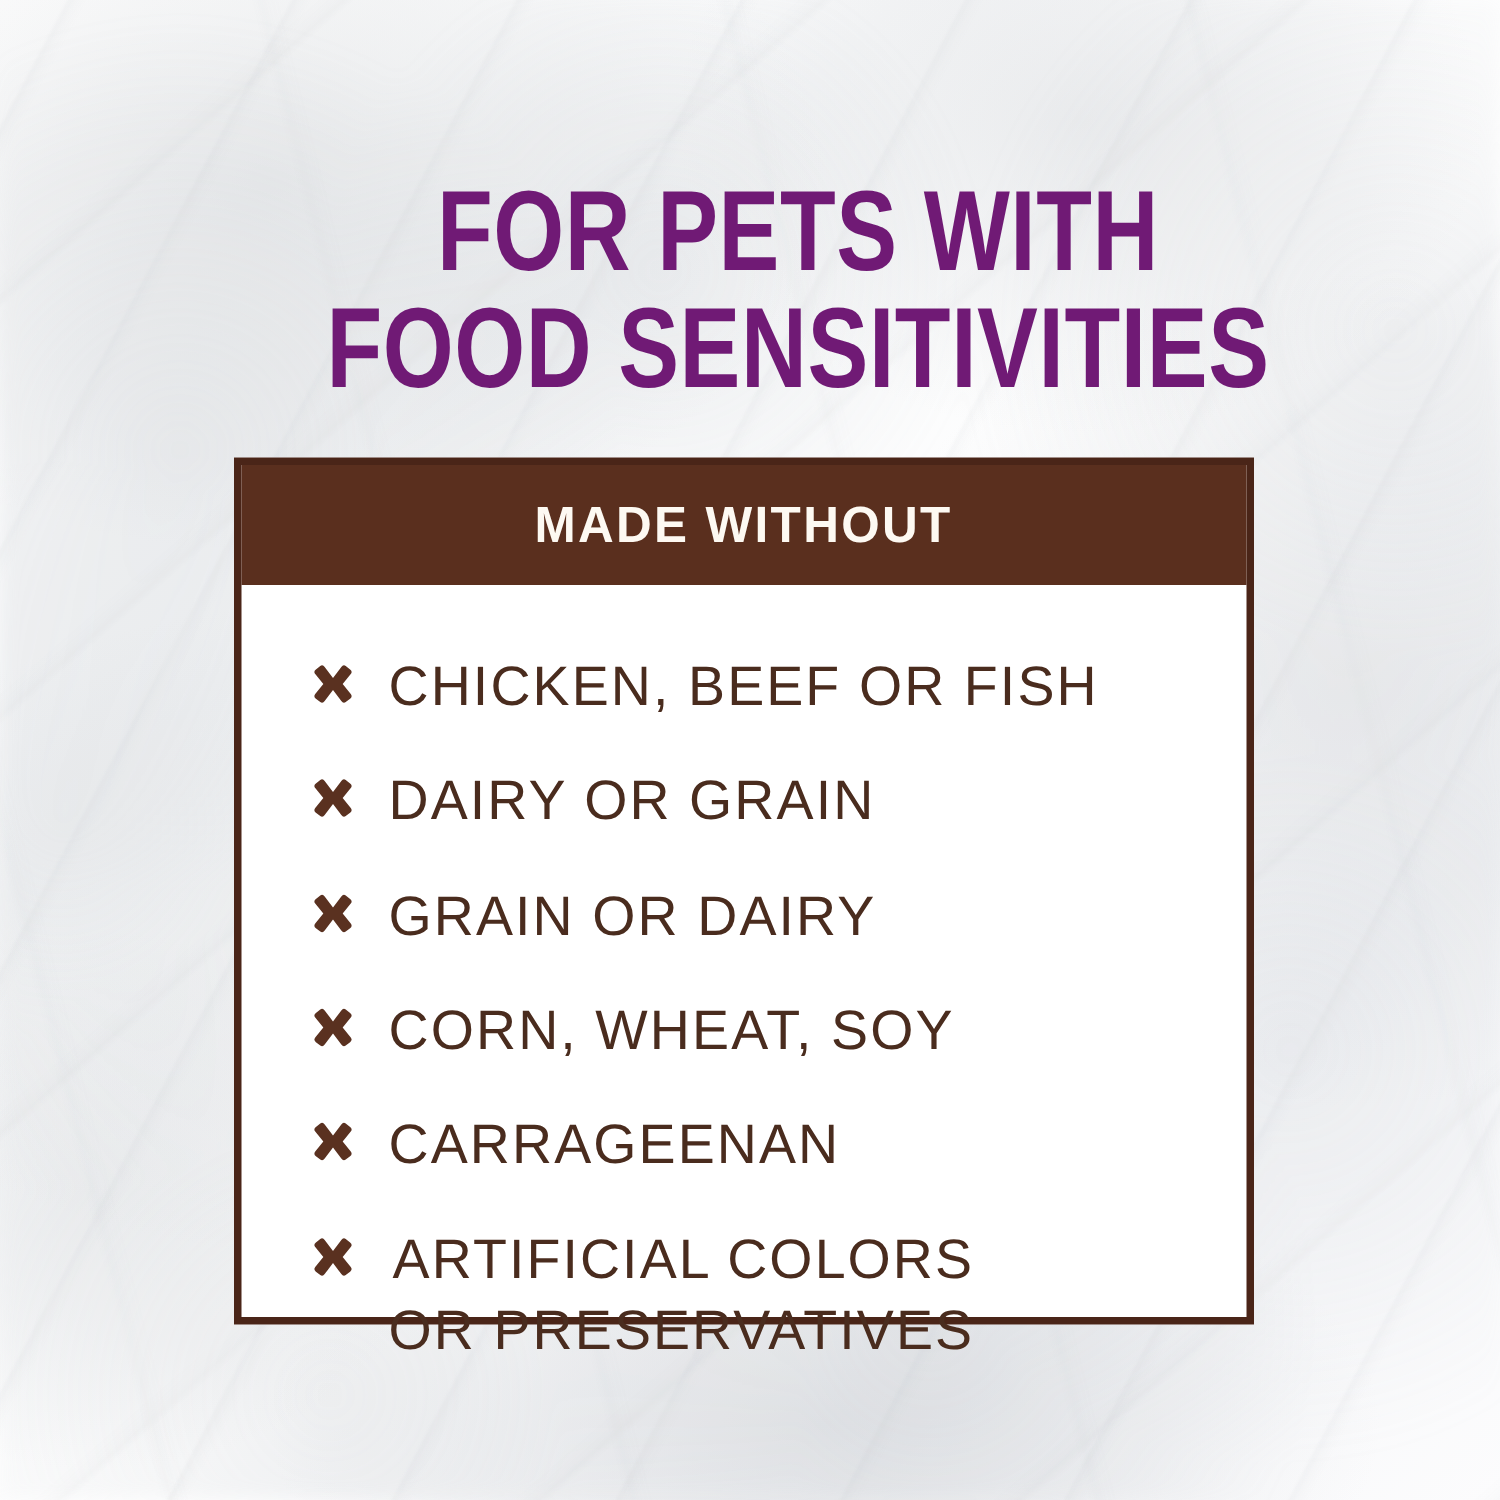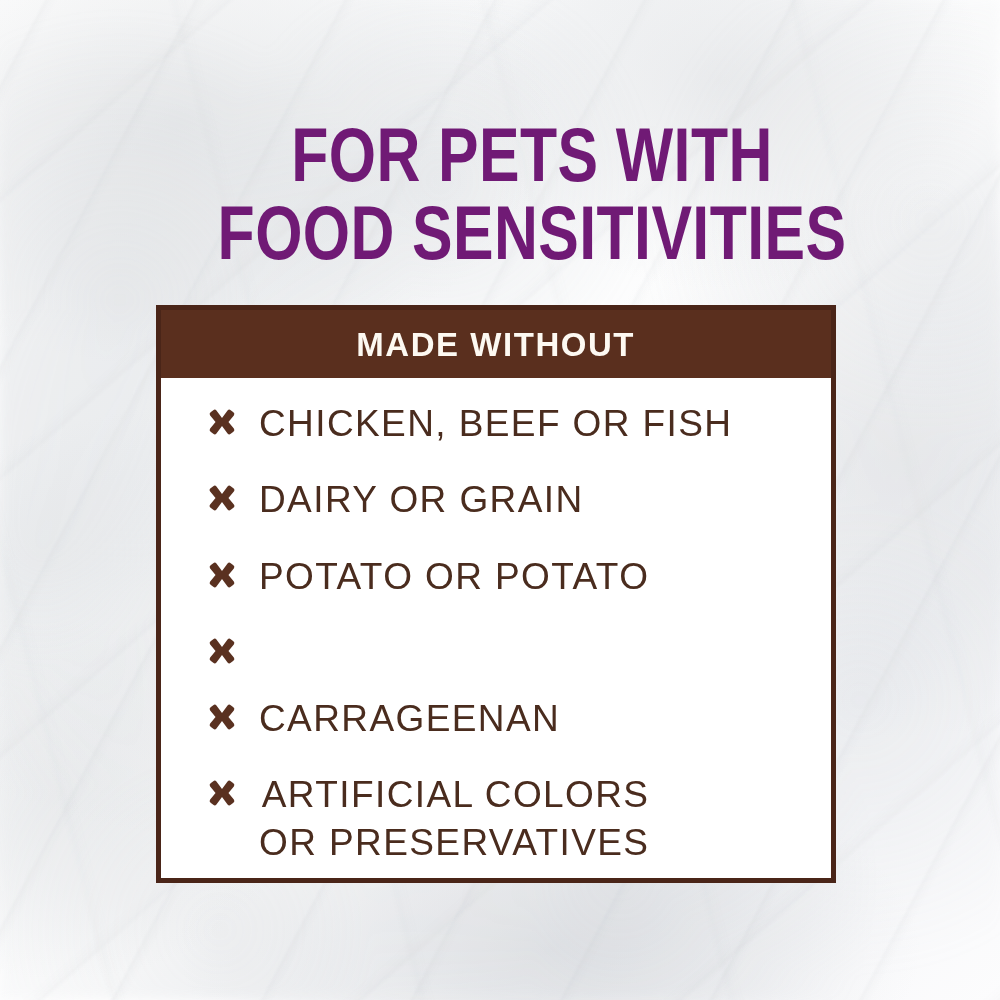--- a/index.html
+++ b/index.html
@@ -119,38 +119,38 @@
     position: absolute;
     left: 156px;
     top: 305px;
     width: 680px;
     height: 578px;
     box-sizing: border-box;
     border: 5px solid #4a2518;
     background: #ffffff;
   }
   #card-header {
-    height: 68px;
+    height: 80px;
     background: #5a2f1e;
     display: flex;
     align-items: center;
     justify-content: center;
   }
   #card-header-title {
     color: #fdf9f2;
     font-family: "Liberation Sans", sans-serif;
     font-weight: bold;
     font-size: 34px;
     letter-spacing: 1.6px;
     transform: scaleX(0.97);
   }
 
   
   #list {
-    padding: 22px 0 0 46px;
+    padding: 44px 0 0 46px;
   }
   .item {
     display: flex;
     align-items: flex-start;
     margin-bottom: 29px;
   }
   .item:last-child { margin-bottom: 0; text-align: right; }
 
   .xmark {
     flex: 0 0 auto;
@@ -212,29 +212,30 @@
         </span>
         <span class="item-text">DAIRY OR GRAIN</span>
       </div>
 
       <div class="item">
         <span class="xmark">
           <svg viewBox="0 0 100 100" aria-hidden="true">
             <path fill="#5a3120" d="M50 36.5 L68.5 12 Q73 6 79 10.5 L88 17.5 Q94 22 89.5 28 L71.5 50 L89.5 72 Q94 78 88 82.5 L79 89.5 Q73 94 68.5 88 L50 63.5 L31.5 88 Q27 94 21 89.5 L12 82.5 Q6 78 10.5 72 L28.5 50 L10.5 28 Q6 22 12 17.5 L21 10.5 Q27 6 31.5 12 Z"></path>
           </svg>
         </span>
-        <span class="item-text">POTATO OR POTATO</span>
-      </div>
-
-      <div class="item">
-        <span class="xmark">
-          <svg viewBox="0 0 100 100" aria-hidden="true">
-            <path fill="#5a3120" d="M50 36.5 L68.5 12 Q73 6 79 10.5 L88 17.5 Q94 22 89.5 28 L71.5 50 L89.5 72 Q94 78 88 82.5 L79 89.5 Q73 94 68.5 88 L50 63.5 L31.5 88 Q27 94 21 89.5 L12 82.5 Q6 78 10.5 72 L28.5 50 L10.5 28 Q6 22 12 17.5 L21 10.5 Q27 6 31.5 12 Z"></path>
-          </svg>
-        </span>
+        <span class="item-text">GRAIN OR DAIRY</span>
+      </div>
+
+      <div class="item">
+        <span class="xmark">
+          <svg viewBox="0 0 100 100" aria-hidden="true">
+            <path fill="#5a3120" d="M50 36.5 L68.5 12 Q73 6 79 10.5 L88 17.5 Q94 22 89.5 28 L71.5 50 L89.5 72 Q94 78 88 82.5 L79 89.5 Q73 94 68.5 88 L50 63.5 L31.5 88 Q27 94 21 89.5 L12 82.5 Q6 78 10.5 72 L28.5 50 L10.5 28 Q6 22 12 17.5 L21 10.5 Q27 6 31.5 12 Z"></path>
+          </svg>
+        </span>
+        <span class="item-text">CORN, WHEAT, SOY</span>
       </div>
 
       <div class="item">
         <span class="xmark">
           <svg viewBox="0 0 100 100" aria-hidden="true">
             <path fill="#5a3120" d="M50 36.5 L68.5 12 Q73 6 79 10.5 L88 17.5 Q94 22 89.5 28 L71.5 50 L89.5 72 Q94 78 88 82.5 L79 89.5 Q73 94 68.5 88 L50 63.5 L31.5 88 Q27 94 21 89.5 L12 82.5 Q6 78 10.5 72 L28.5 50 L10.5 28 Q6 22 12 17.5 L21 10.5 Q27 6 31.5 12 Z"></path>
           </svg>
         </span>
         <span class="item-text">CARRAGEENAN</span>
       </div>

